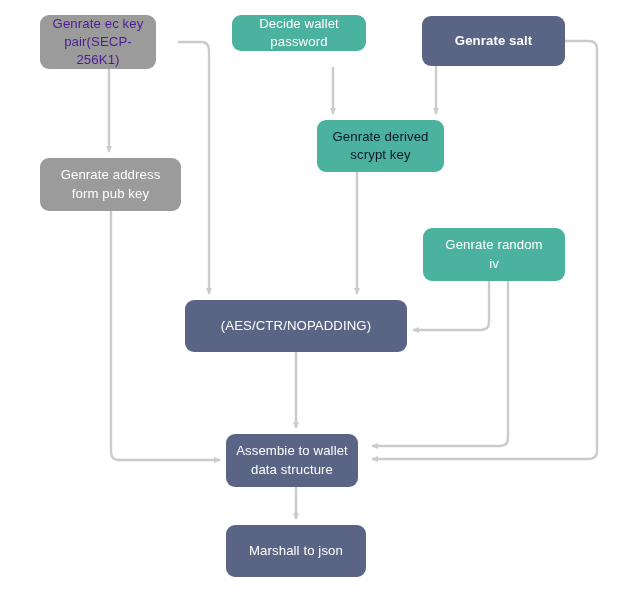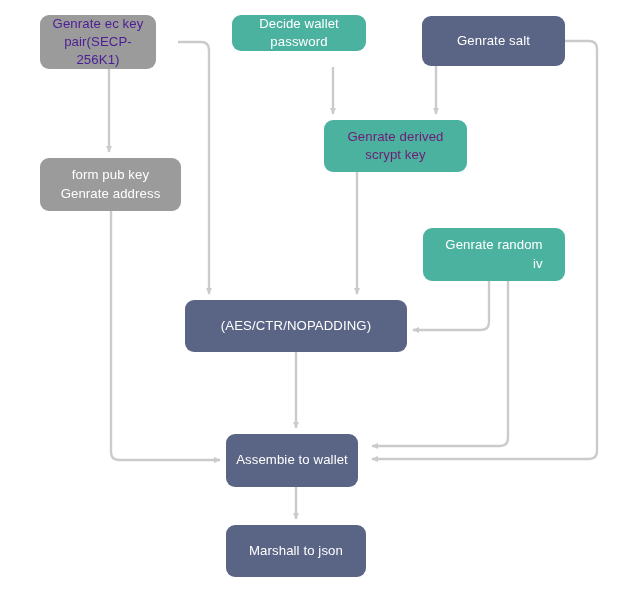--- a/index.html
+++ b/index.html
@@ -73,51 +73,52 @@
           <span>Genrate ec key</span>
           <span>pair(SECP-256K1)</span>
         </div>
       </div>
       <div class="node" style="left: 232px; top: 15px; width: 134px; height: 36px; background: rgb(76, 178, 160); color: rgb(255, 255, 255);">
         <div>
           <span>Decide wallet</span>
           <span>password</span>
         </div>
       </div>
-      <div class="node" style="left: 422px; top: 16px; width: 143px; height: 50px; background: rgb(90, 100, 133); color: rgb(255, 255, 255);">
+      <div class="node" style="left: 422px; top: 16px; width: 143px; height: 50px; background: rgb(90, 100, 133); color: rgb(255, 255, 255); font-weight: bold;">
         <div>
           <span>Genrate salt</span>
         </div>
       </div>
-      <div class="node" style="left: 324px; top: 120px; width: 143px; height: 52px; background: rgb(76, 178, 160); color: #701a75;">
+      <div class="node" style="left: 317px; top: 120px; width: 127px; height: 52px; background: rgb(76, 178, 160); color: #0f172a;">
         <div>
           <span>Genrate derived</span>
           <span>scrypt key</span>
         </div>
       </div>
       <div class="node" style="left: 40px; top: 158px; width: 141px; height: 53px; background: rgb(155, 155, 155); color: rgb(255, 255, 255);">
         <div>
+          <span>Genrate address</span>
           <span>form pub key</span>
-          <span>Genrate address</span>
         </div>
       </div>
-      <div class="node" style="left: 423px; top: 228px; width: 142px; height: 53px; background: rgb(76, 178, 160); color: rgb(255, 255, 255); text-align: right;">
+      <div class="node" style="left: 423px; top: 228px; width: 142px; height: 53px; background: rgb(76, 178, 160); color: rgb(255, 255, 255);">
         <div>
           <span>Genrate random</span>
           <span>iv</span>
         </div>
       </div>
       <div class="node" style="left: 185px; top: 300px; width: 222px; height: 52px; background: rgb(90, 100, 133); color: rgb(255, 255, 255);">
         <div>
           <span>(AES/CTR/NOPADDING)</span>
         </div>
       </div>
       <div class="node" style="left: 226px; top: 434px; width: 132px; height: 53px; background: rgb(90, 100, 133); color: rgb(255, 255, 255);">
         <div>
           <span>Assembie to wallet</span>
+          <span>data structure</span>
         </div>
       </div>
       <div class="node" style="left: 226px; top: 525px; width: 140px; height: 52px; background: rgb(90, 100, 133); color: rgb(255, 255, 255);">
         <div>
           <span>Marshall to json</span>
         </div>
       </div>
     </div>
 
 </div>

